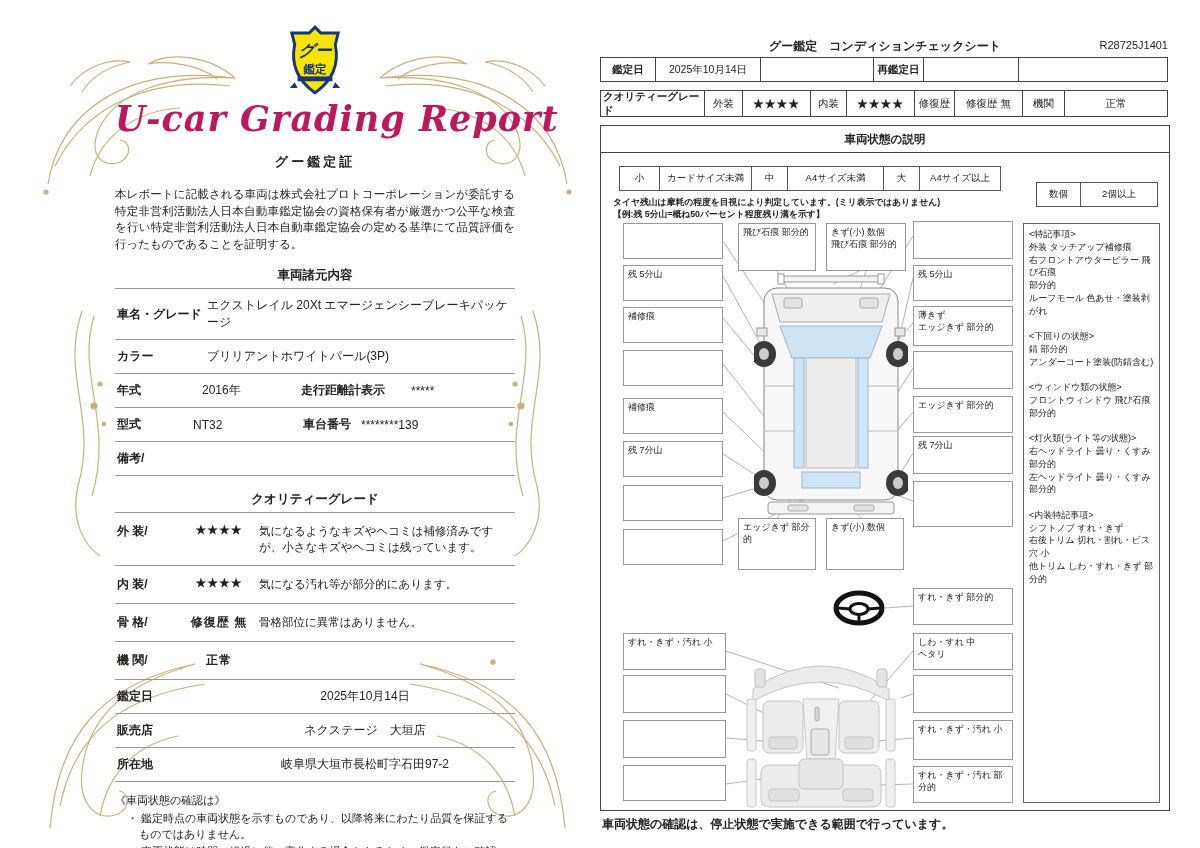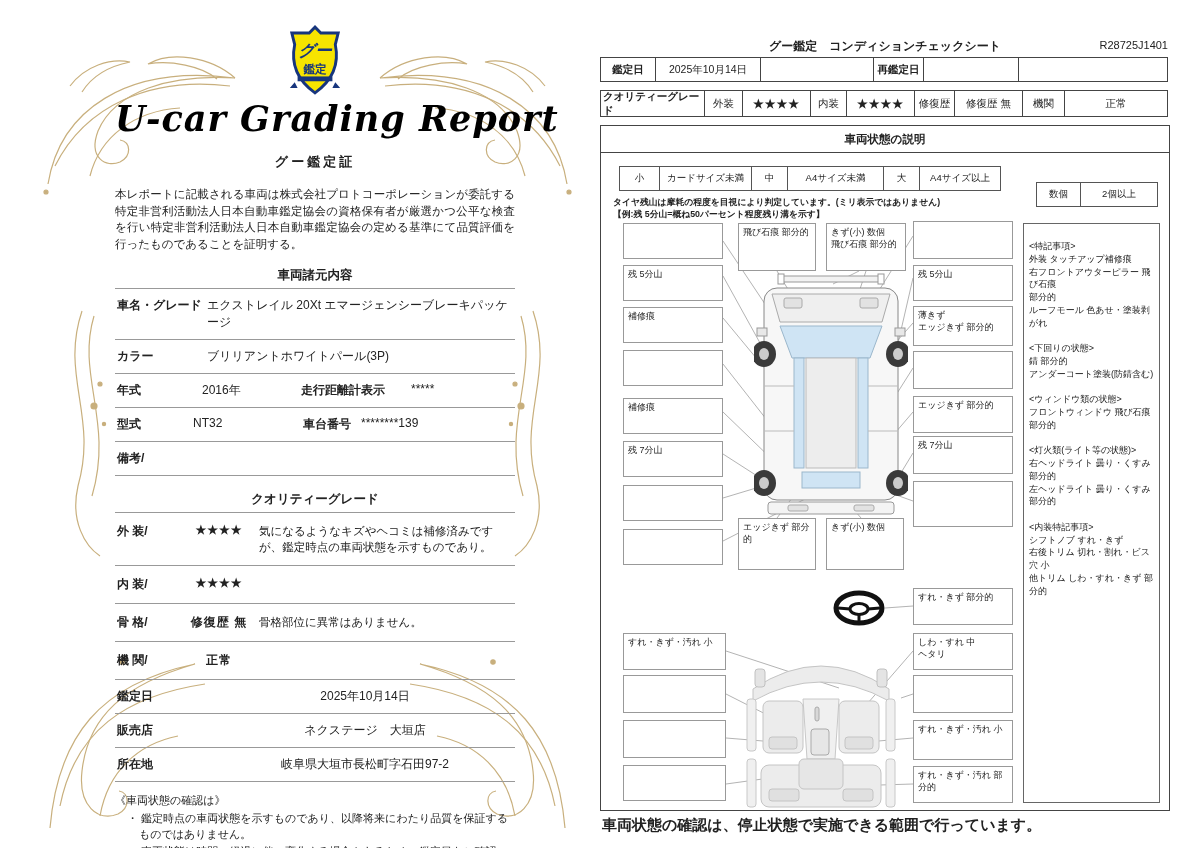--- a/index.html
+++ b/index.html
@@ -6,26 +6,26 @@
   body{
     width:1200px;height:848px;position:relative;background:#ffffff;
     font-family:"Liberation Sans",sans-serif;color:#222;overflow:hidden;
   }
   
   .page-left{position:absolute;left:30px;top:16px;width:555px;height:820px;}
   .ornaments{position:absolute;inset:0;z-index:0;}
   .pl-content{position:absolute;left:85px;top:0;width:400px;z-index:1;}
   .lp-logo{display:block;margin:8px auto 0;}
   .lp-title{text-align:center;font-family:"DejaVu Serif",serif;font-style:italic;font-weight:bold;
-    font-size:35px;color:#000000;margin-top:2px;letter-spacing:1px;white-space:nowrap;}
+    font-size:35px;color:#be185d;margin-top:2px;letter-spacing:1px;white-space:nowrap;}
   .lp-sub{text-align:center;font-size:13px;font-weight:bold;margin-top:14px;letter-spacing:3px;}
   .lp-intro{font-size:11.5px;line-height:1.44;margin-top:15px;text-align:justify;}
   .lp-h{text-align:center;font-weight:bold;font-size:12.5px;margin:15px 0 4px;}
   .spec{border-top:1px solid #999;}
-  .spec-row{display:flex;border-bottom:1px solid #999;padding:8px 2px;font-size:12px;align-items:flex-start;}
+  .spec-row{display:flex;border-bottom:1px solid #999;padding:8px 2px;font-size:12px;align-items:center;}
   .w90{font-weight:bold;width:90px;flex-shrink:0;}
   .w85{font-weight:bold;width:85px;flex-shrink:0;}
   .w99{width:99px;flex-shrink:0;}
   .w110l{font-weight:bold;width:110px;flex-shrink:0;}
   .w44{font-weight:bold;width:44px;flex-shrink:0;}
   .w110{width:110px;flex-shrink:0;margin-left:32px;}
   .w58{font-weight:bold;width:58px;flex-shrink:0;}
   .grades{border-bottom:1px solid #999;}
   .grade-row{display:flex;border-top:1px solid #999;padding:10px 2px;font-size:11.5px;align-items:flex-start;}
   .gr-l{font-weight:bold;width:62px;flex-shrink:0;font-size:12px;}
@@ -53,22 +53,22 @@
   .main-box{position:absolute;top:95px;left:0;width:568px;height:684px;border:1px solid #444;box-sizing:content-box;}
   .mb-title{height:26px;line-height:26px;text-align:center;font-weight:bold;font-size:11.5px;border-bottom:1px solid #444;}
   .legend{position:absolute;display:flex;border:1px solid #555;height:25px;box-sizing:border-box;background:#fff;}
   .legend .c{border-right:1px solid #555;display:flex;align-items:center;justify-content:center;
     box-sizing:border-box;font-size:9.5px;padding:1px 2px;text-align:center;}
   .legend .c:last-child{border-right:none;}
   .tire-note{position:absolute;left:12px;font-size:8.8px;font-weight:bold;line-height:1.3;}
   .lab{position:absolute;border:1px solid #999;font-size:9px;padding:3px 4px;box-sizing:border-box;
     line-height:1.3;white-space:pre-line;background:#fff;overflow:hidden;}
   .notes-col{position:absolute;left:422px;top:97px;width:137px;height:580px;border:1px solid #666;
-    font-size:9px;line-height:1.42;padding:16px 5px;box-sizing:border-box;white-space:pre-line;overflow:hidden;}
-  .rp-footer{position:absolute;top:786px;left:2px;font-weight:bold;font-size:15px;}
+    font-size:9px;line-height:1.42;padding:4px 5px;box-sizing:border-box;white-space:pre-line;overflow:hidden;}
+  .rp-footer{position:absolute;top:786px;left:2px;font-weight:bold;font-size:12px;}
   .overlay{position:absolute;top:0;left:0;pointer-events:none;}
   .diagram{position:absolute;}
 </style>
 </head>
 <body>
 
 <div class="page-left">
   <svg class="ornaments" width="555" height="820" viewBox="0 0 555 820">
     <g id="orn" stroke="#bfa267" fill="none" stroke-width="1.2" opacity="0.85">
       <path d="M18,168 C30,95 95,48 205,62 C140,58 85,75 68,115 C58,142 76,152 90,146 C102,140 101,126 90,124"></path>
@@ -129,25 +129,26 @@
         <span class="w90">備考/</span>
         <span></span>
       </div>
     </div>
 
     <div class="lp-h">クオリティーグレード</div>
     <div class="grades">
       <div class="grade-row">
         <span class="gr-l">外 装/</span>
         <span class="gr-v">★★★★</span>
-        <span class="gr-d">気になるようなキズやヘコミは補修済みですが、鑑定時点の車両状態を示すものであり。</span>
+        <span class="gr-d">気になるようなキズやヘコミは補修済みですが、小さなキズやヘコミは残っています。</span>
       </div>
       <div class="grade-row">
         <span class="gr-l">内 装/</span>
         <span class="gr-v">★★★★</span>
+        <span class="gr-d">気になる汚れ等が部分的にあります。</span>
       </div>
       <div class="grade-row">
         <span class="gr-l">骨 格/</span>
         <span class="gr-v">修復歴 無</span>
         <span class="gr-d">骨格部位に異常はありません。</span>
       </div>
       <div class="grade-row">
         <span class="gr-l">機 関/</span>
         <span class="gr-v">正常</span>
       </div>

